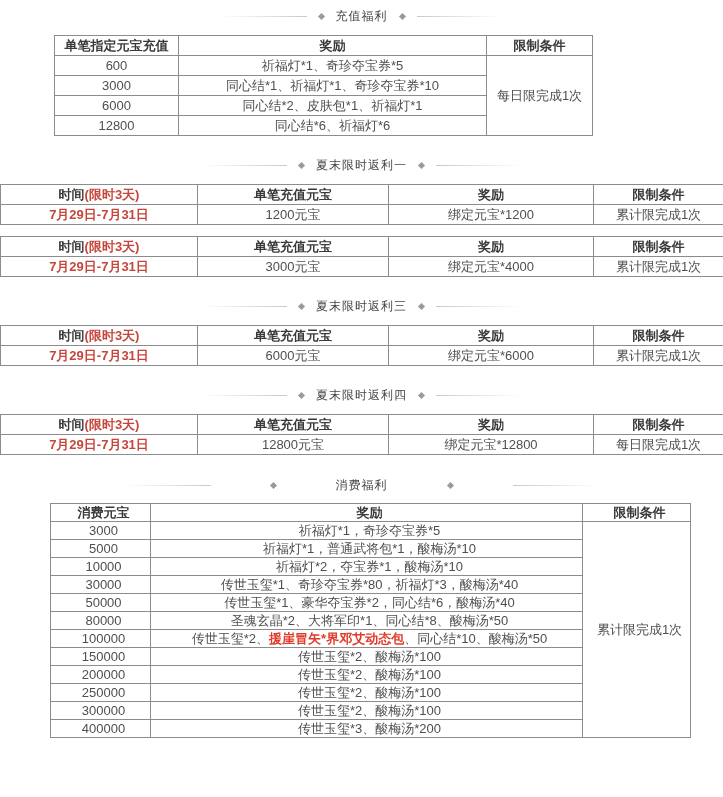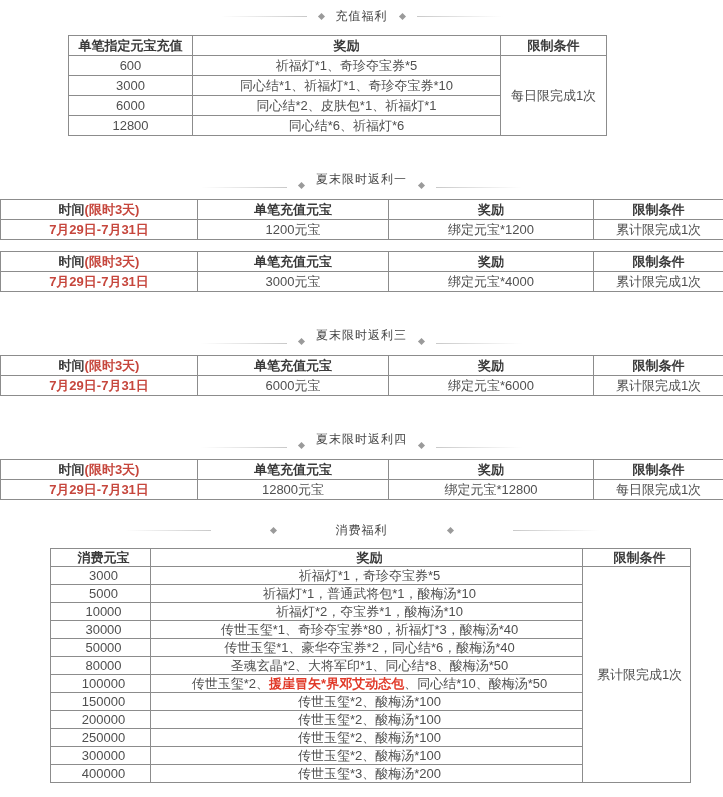--- a/index.html
+++ b/index.html
@@ -30,34 +30,34 @@
   .st-diamond{
     width:5px;height:5px;background:var(--diamond);
     transform:rotate(45deg);
     margin:0 12px;flex:0 0 auto;
   }
   .st-text{
     font-size:12px;color:var(--title-text);
     letter-spacing:1px;white-space:nowrap;
   }
   .mt-first{margin-top:8px;}
-  .mt-sec{margin-top:36px;align-items:flex-end;}
+  .mt-sec{margin-top:21px;}
   .mt-sec-last{margin-top:22px;gap:48px;}
   
   table{border-collapse:collapse;table-layout:fixed;}
   th,td{
     border:1px solid var(--border);
     text-align:center;vertical-align:middle;
     padding:0 2px;
     font-size:13px;color:var(--body-text);
     height:19px;line-height:19px;
     white-space:nowrap;overflow:hidden;
   }
   th{font-weight:bold;color:var(--header-text);}
-  .tbl-recharge{width:538px;margin:11px 0 0 68px;}
+  .tbl-recharge{width:538px;margin:11px 0 0 54px;}
   .tbl-rebate{width:723px;margin:11px 0 0 0;}
   .tbl-consume{width:640px;margin:10px 0 0 50px;}
   .tbl-consume th,.tbl-consume td{height:17px;line-height:17px;padding-left:8px;}
   .red{color:var(--red-date);font-weight:bold;}
   .red-hl{color:var(--red-highlight);font-weight:bold;}
   .limit-cell{line-height:15px;white-space:normal;}
 </style>
 </head>
 <body>
 

